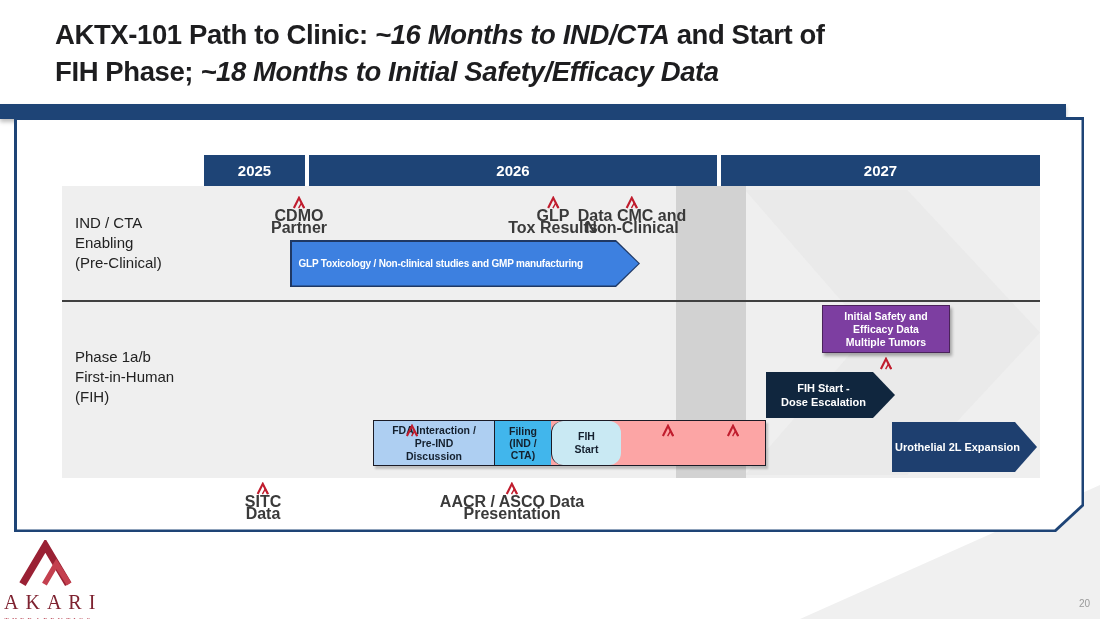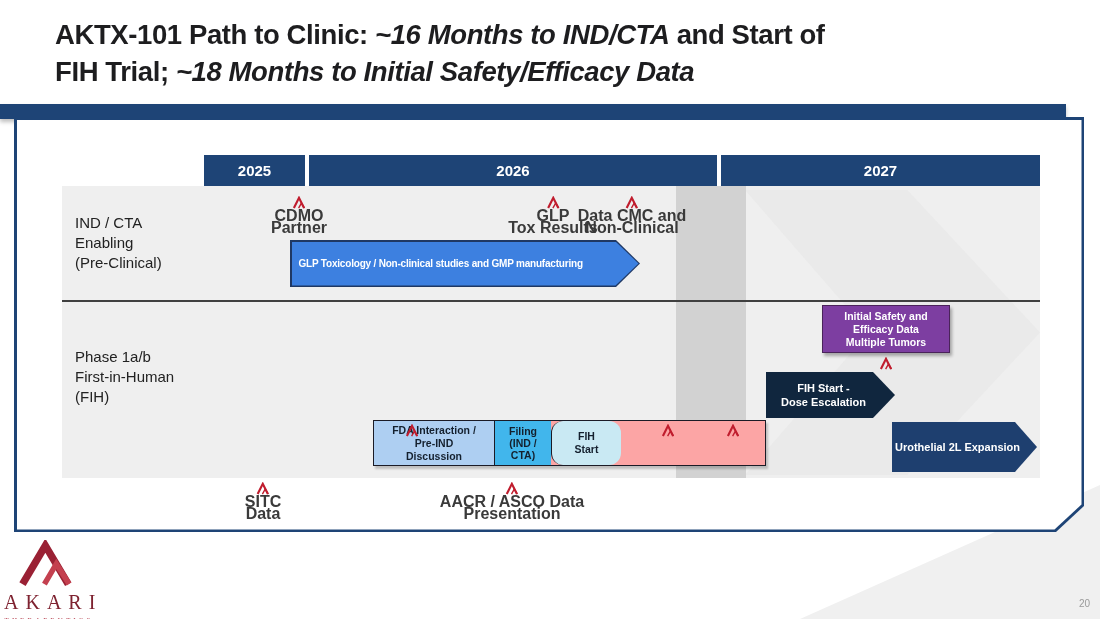--- a/index.html
+++ b/index.html
@@ -99,21 +99,21 @@
         <path d="M1.5 13 L7 2 L12.5 13" fill="none" stroke="#c01d2e" stroke-width="2.3"></path>
         <path d="M6.6 13 L9.6 7.6 L12.9 13" fill="none" stroke="#c01d2e" stroke-width="1.5"></path>
       </symbol>
     </defs>
   </svg>
 
   <div class="abs wm-out"></div>
 
   <div class="abs title">
     <div><span>AKTX-101 Path to Clinic:  </span><span class="it">~16 Months to IND/CTA</span><span> and Start of</span></div>
-    <div><span>FIH Trial; </span><span class="it">~18 Months to Initial Safety/Efficacy Data</span></div>
+    <div><span>FIH Phase; </span><span class="it">~18 Months to Initial Safety/Efficacy Data</span></div>
   </div>
 
   <div class="abs accent-bar"></div>
   <div class="abs panel"></div>
   <div class="abs panel-inner"></div>
 
   <div class="abs chart-bg"></div>
   <div class="abs wm-chart"></div>
   <div class="abs band"></div>
   <div class="abs hsep"></div>

